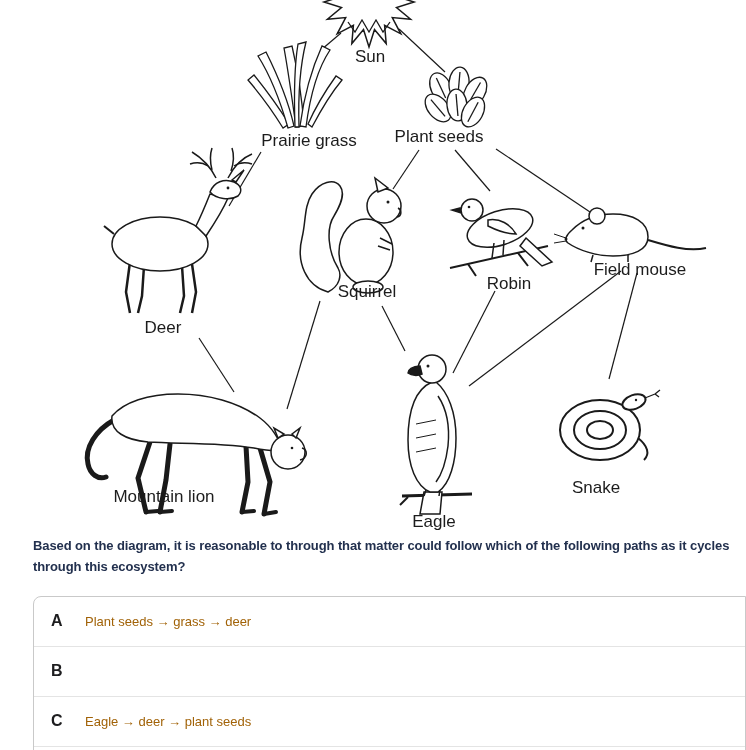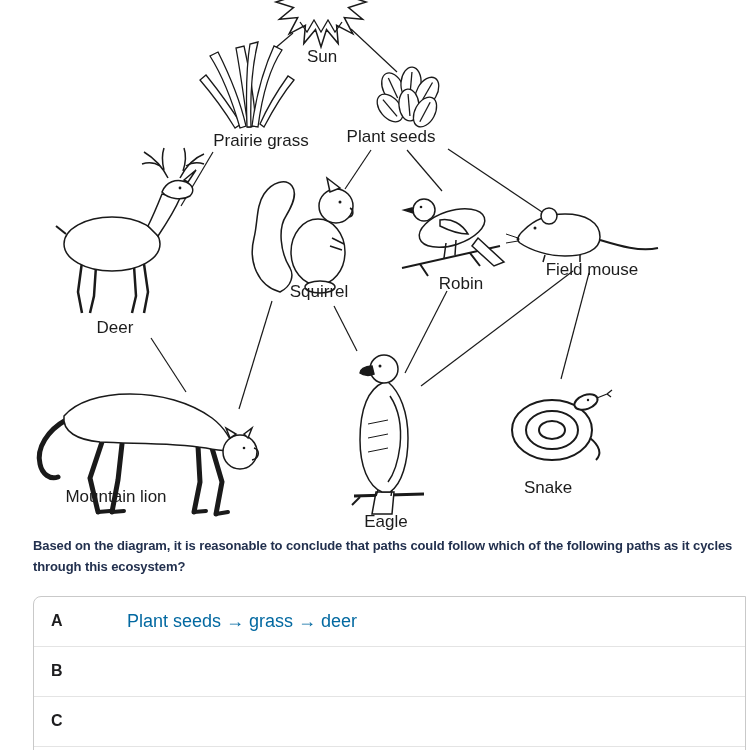--- a/index.html
+++ b/index.html
@@ -1,20 +1,20 @@
 <!DOCTYPE html>
 <html><head>
 <meta charset="utf-8">
 <style>
   html,body{margin:0;padding:0;}
   body{
     width:746px;height:750px;overflow:hidden;background:#ffffff;
     font-family:"Liberation Sans",sans-serif;position:relative;
   }
-  .diagram{width:682px;height:530px;}
+  .diagram{width:682px;height:530px;margin-left:48px;}
   .diagram svg{display:block;}
   .node-label{
     font-family:"Liberation Sans",sans-serif;
     font-size:17px;fill:#1c1c1c;
   }
   .question{
     margin:6px 0 0 33px;max-width:713px;
     font-size:13px;font-weight:bold;color:#22304e;
     line-height:1.6;letter-spacing:-0.1px;
   }
@@ -26,21 +26,21 @@
   .option-row{
     display:flex;align-items:center;height:49px;
     border-top:1px solid #e4e4e4;cursor:pointer;
   }
   .option-row:first-child{border-top:none;}
   .option-row.cut{height:20px;}
   .option-letter{
     width:34px;padding-left:17px;flex:none;
     font-size:16px;font-weight:600;color:#1d1d1f;
   }
-  .option-text{font-size:18px;color:#0369a1;margin-left:42px;}
+  .option-text{font-size:13px;color:#a16207;}
 </style>
 </head>
 <body>
 
 <div class="diagram">
 <svg width="746" height="530" viewBox="0 0 746 530" xmlns="http://www.w3.org/2000/svg">
 
   <g stroke="#1a1a1a" stroke-width="1.2">
     <line x1="293" y1="33" x2="273" y2="50"></line>
     <line x1="351" y1="29" x2="397" y2="72"></line>
@@ -209,27 +209,28 @@
     <text class="node-label" x="319" y="297">Squirrel</text>
     <text class="node-label" x="461" y="289">Robin</text>
     <text class="node-label" x="592" y="275">Field mouse</text>
     <text class="node-label" x="116" y="502">Mountain lion</text>
     <text class="node-label" x="386" y="527">Eagle</text>
     <text class="node-label" x="548" y="493">Snake</text>
   </g>
 </svg>
 </div>
 
-<div class="question">Based on the diagram, it is reasonable to conclude that paths could follow which of the following paths as it cycles through this ecosystem?</div>
+<div class="question">Based on the diagram, it is reasonable to through that matter could follow which of the following paths as it cycles through this ecosystem?</div>
 
 <div class="options">
   <div class="option-row">
     <div class="option-letter">A</div>
     <div class="option-text">Plant seeds → grass → deer</div>
   </div>
   <div class="option-row">
     <div class="option-letter">B</div>
   </div>
   <div class="option-row">
     <div class="option-letter">C</div>
+    <div class="option-text">Eagle → deer → plant seeds</div>
   </div>
   <div class="option-row cut"></div>
 </div>
 
 </body></html>

